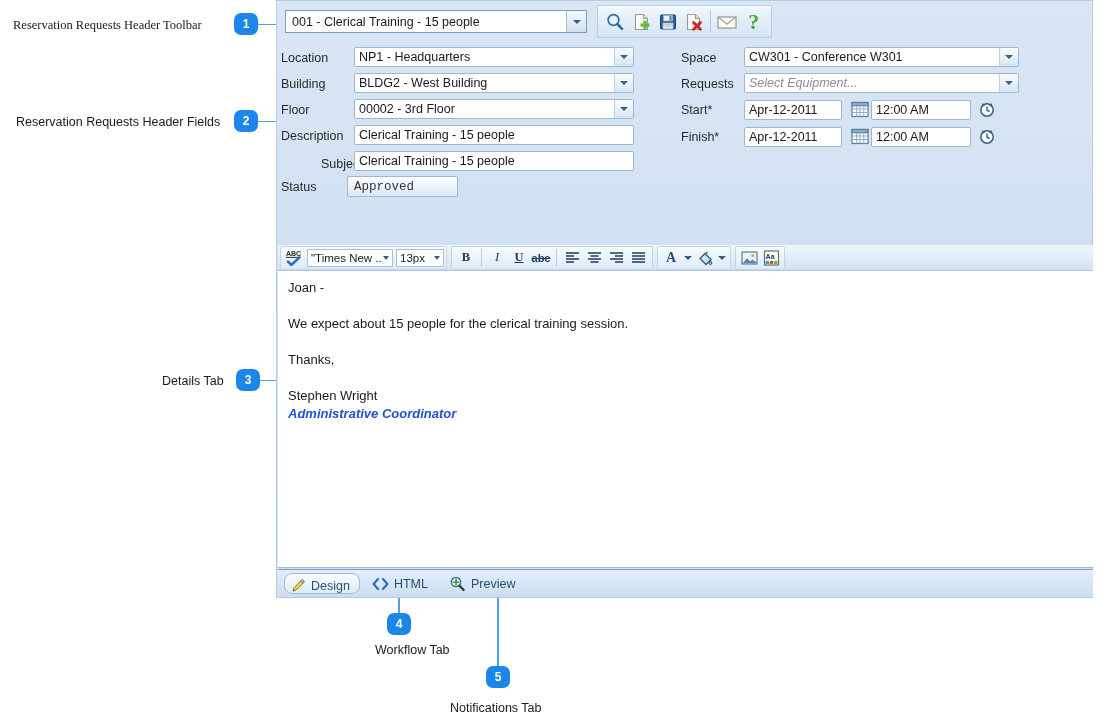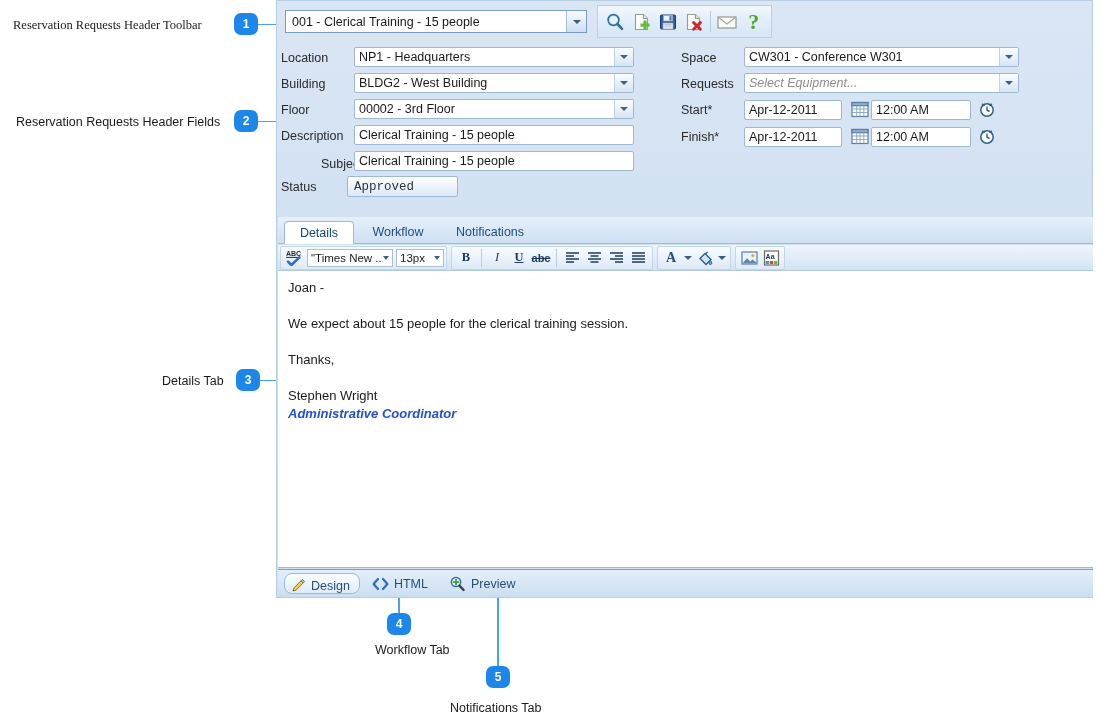--- a/index.html
+++ b/index.html
@@ -510,25 +510,20 @@
       </div>
       <div class="clock-ico" style="left:701px; top:126px;">
         <svg width="18" height="18" viewBox="0 0 18 18">
           <circle cx="9" cy="10" r="6.2" fill="#fbfdff" stroke="#35607f" stroke-width="1.5"></circle>
           <path d="M4.2 3.8l2.2 2.2M13.8 3.8l-2.2 2.2" stroke="#35607f" stroke-width="1.5" fill="none"></path>
           <path d="M9 6.6v3.6l2.6 1.3" stroke="#35607f" stroke-width="1.4" fill="none"></path>
         </svg>
       </div>
     </div>
 
-    <div id="tabstrip">
-      <div class="tab active" style="left:6px;   width:70px;"><span>Details</span></div>
-      <div class="tab" style="left:82px;  width:76px;"><span>Workflow</span></div>
-      <div class="tab" style="left:162px; width:100px;"><span>Notifications</span></div>
-    </div>
 
     <div id="editor-toolbar">
 
       <div class="et-grp">
         <div class="et-btn">
           <svg width="19" height="17" viewBox="0 0 19 17">
             <text x="1" y="7" font-family="'Liberation Sans',sans-serif" font-size="7" font-weight="bold" fill="#2b2b2b">ABC</text>
             <line x1="1" y1="8.4" x2="14" y2="8.4" stroke="#2b2b2b" stroke-width="1"></line>
             <path d="M3 12.6l3.4 3.4 8-7.6" fill="none" stroke="#2d6fc4" stroke-width="2.6" stroke-linecap="round"></path>
           </svg>

